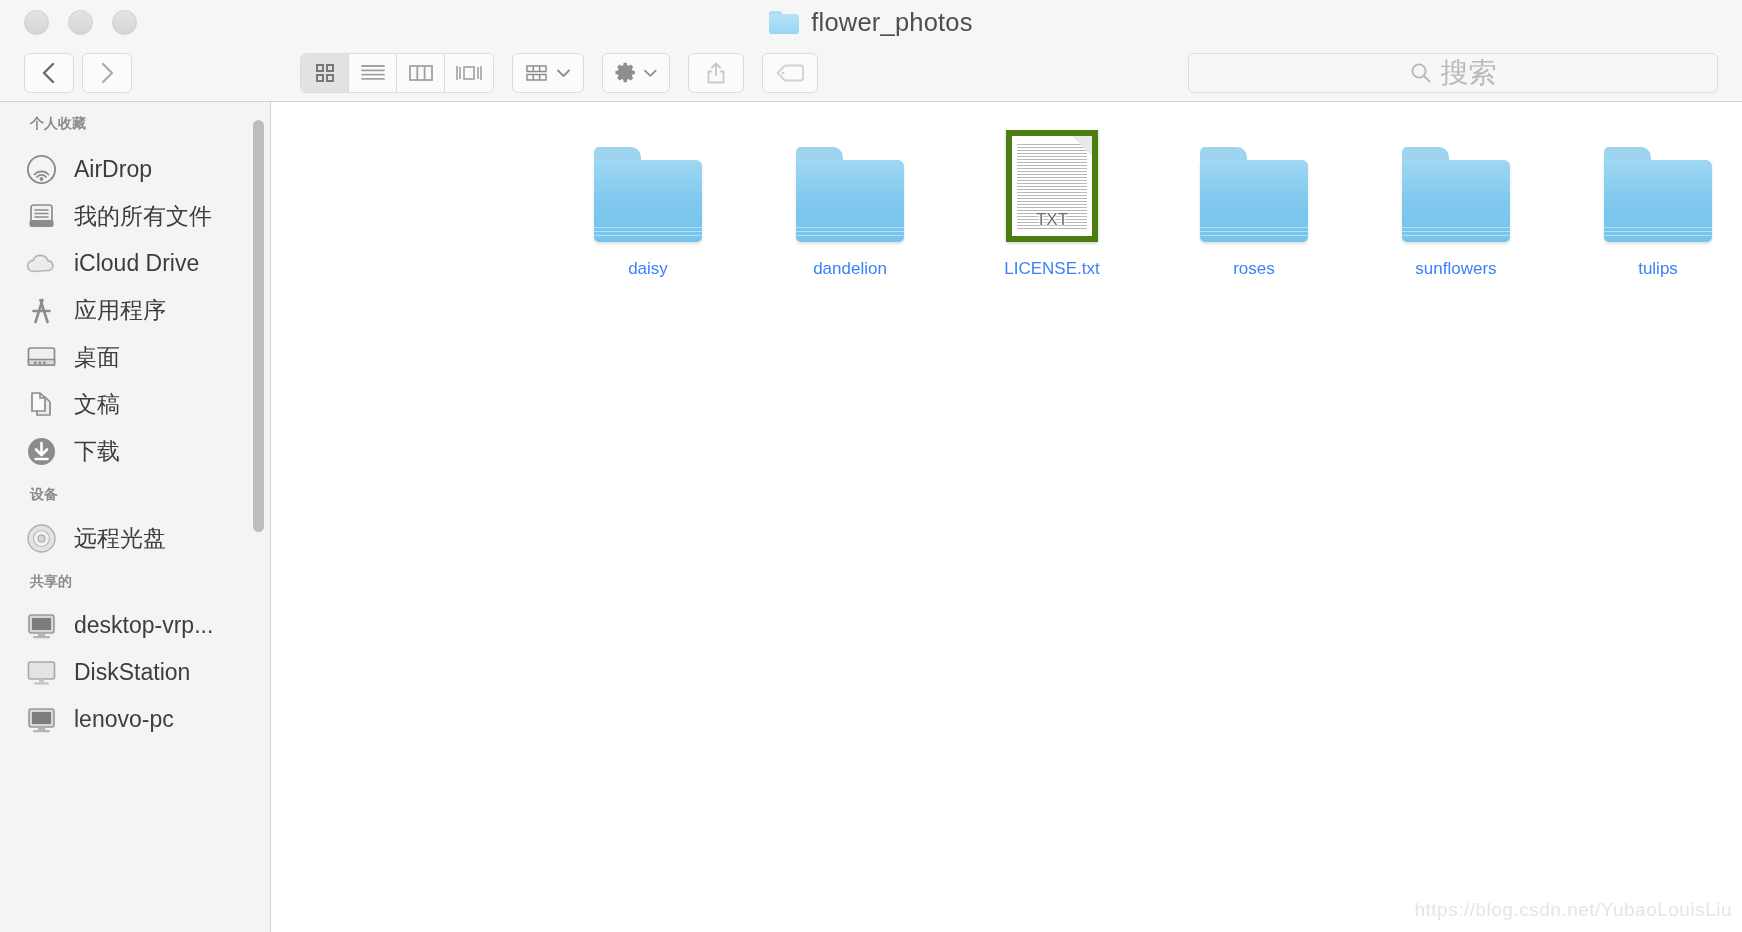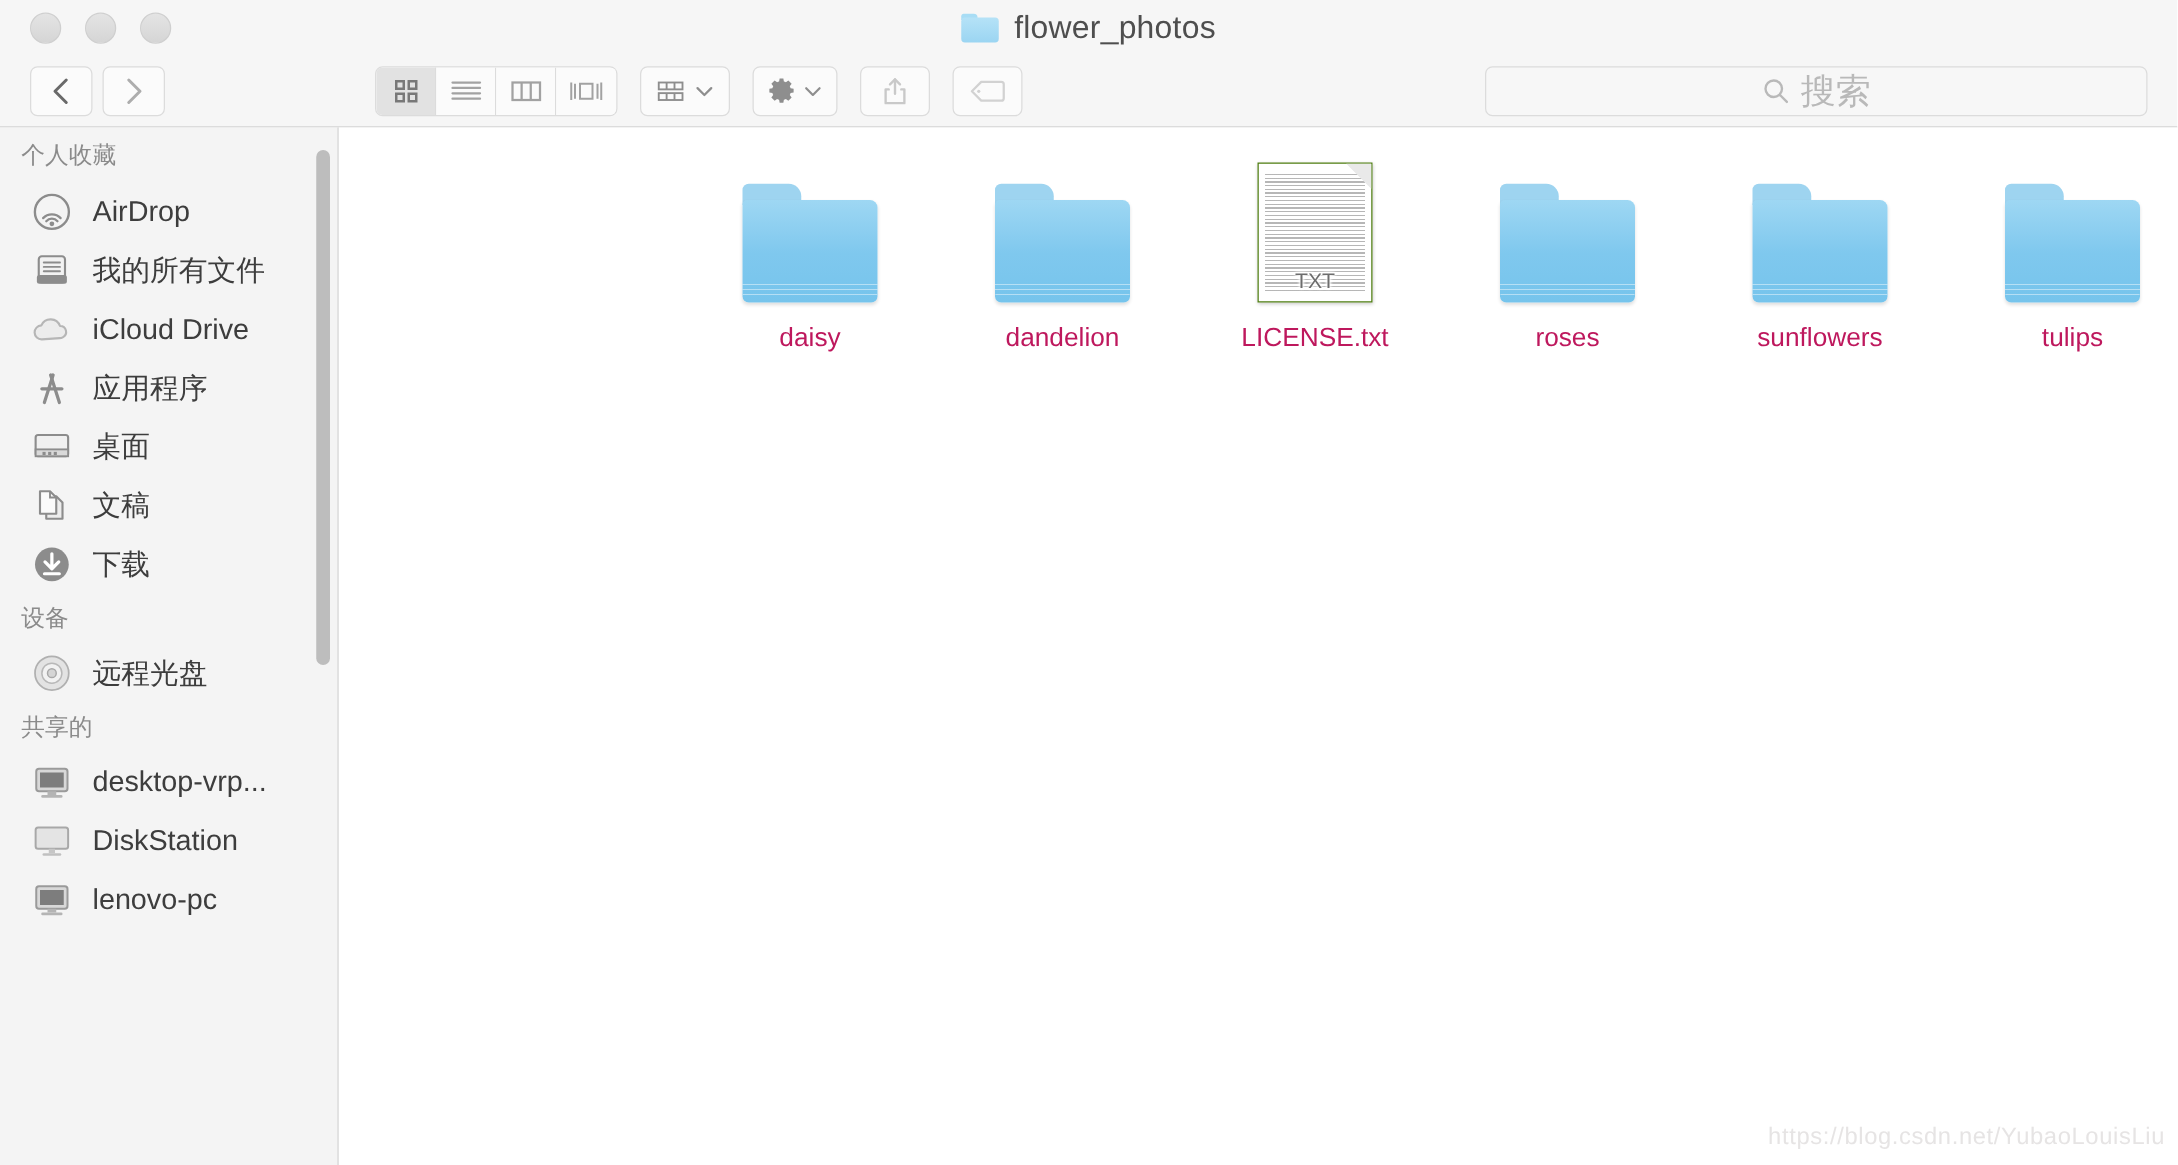--- a/index.html
+++ b/index.html
@@ -103,22 +103,22 @@
   .body { flex: 1; display: flex; min-height: 0; position: relative; }
 
   
   .sidebar {
     width: 271px; flex: 0 0 271px;
     background: #f4f4f4;
     border-right: 1px solid #d0d0d0;
     position: relative; overflow: hidden;
   }
   .sb-header {
-    font-size: 19px; color: #8b8b8b; font-weight: normal;
-    padding: 0 0 0 17px; height: 40px; display: flex; align-items: center;
+    font-size: 14px; color: #8b8b8b; font-weight: bold;
+    padding: 0 0 0 30px; height: 40px; display: flex; align-items: center;
   }
   .sb-section:first-child .sb-header { height: 44px; }
   .sb-item {
     height: 47px; display: flex; align-items: center;
     padding-left: 24px; gap: 16px;
   }
   .sb-label {
     font-size: 23px; color: #3d3d3d;
     white-space: nowrap; overflow: hidden;
   }
@@ -136,21 +136,21 @@
     display: flex; padding: 22px 0 0 0;
   }
   .grid-item {
     width: 202px; flex: 0 0 202px;
     display: flex; flex-direction: column; align-items: center;
     margin-left: 0;
   }
   .grid-item:first-child { margin-left: 276px; }
   .item-icon { height: 118px; display: flex; align-items: flex-end; justify-content: center; }
   .item-label {
-    margin-top: 17px; font-size: 21px; color: #be185d;
+    margin-top: 17px; font-size: 17px; color: #3b82f6;
     text-align: center; white-space: nowrap;
   }
 
   
   .folder { width: 108px; height: 95px; position: relative; }
   .folder .tab {
     position: absolute; left: 0; top: 0; width: 47px; height: 17px;
     background: #9ed4f0; border-radius: 5px 10px 0 0;
   }
   .folder .front {
@@ -165,21 +165,21 @@
       rgba(255,255,255,.45) 0px, rgba(255,255,255,.45) 1px,
       transparent 1px, transparent 4px);
     border-radius: 0 0 5px 5px;
   }
 
   
   .doc {
     width: 92px; height: 112px; position: relative;
     background: #ffffff;
     box-shadow: 0 1px 3px rgba(0,0,0,.22);
-    border: 1px solid #4d7c0f;
+    border: 6px solid #4d7c0f;
   }
   .doc .fold {
     position: absolute; right: 0; top: 0;
     width: 0; height: 0;
     border-left: 20px solid transparent;
     border-top: 20px solid #e9e9e9;
   }
   .doc .textlines {
     position: absolute; left: 5px; right: 5px; top: 8px; bottom: 6px;
     background:

